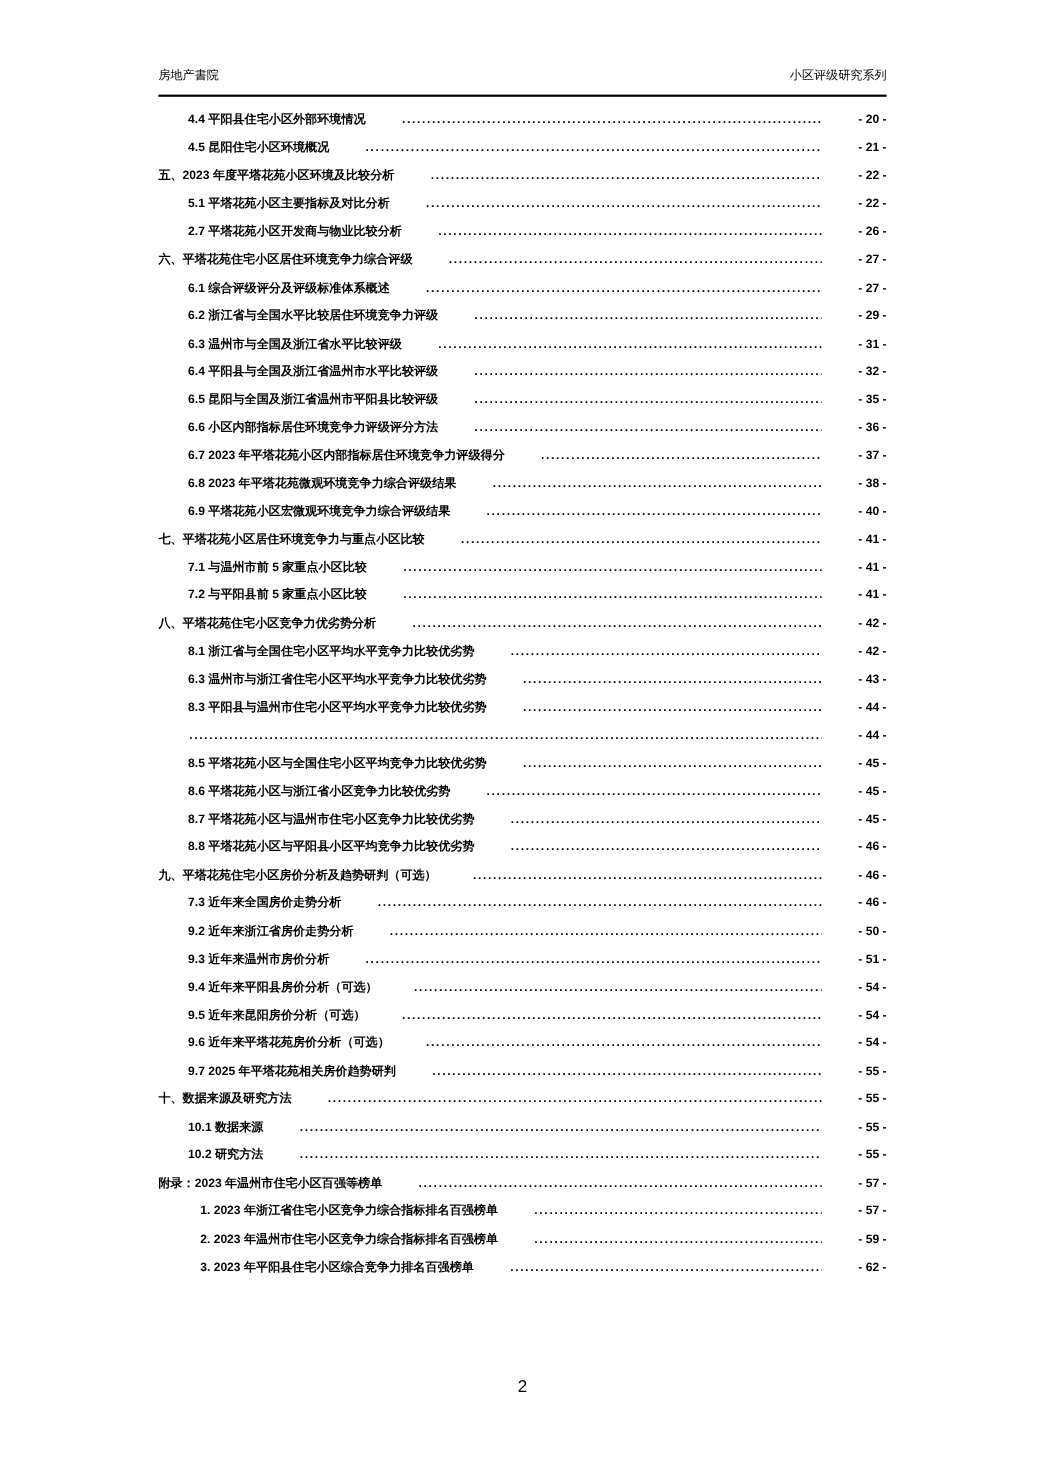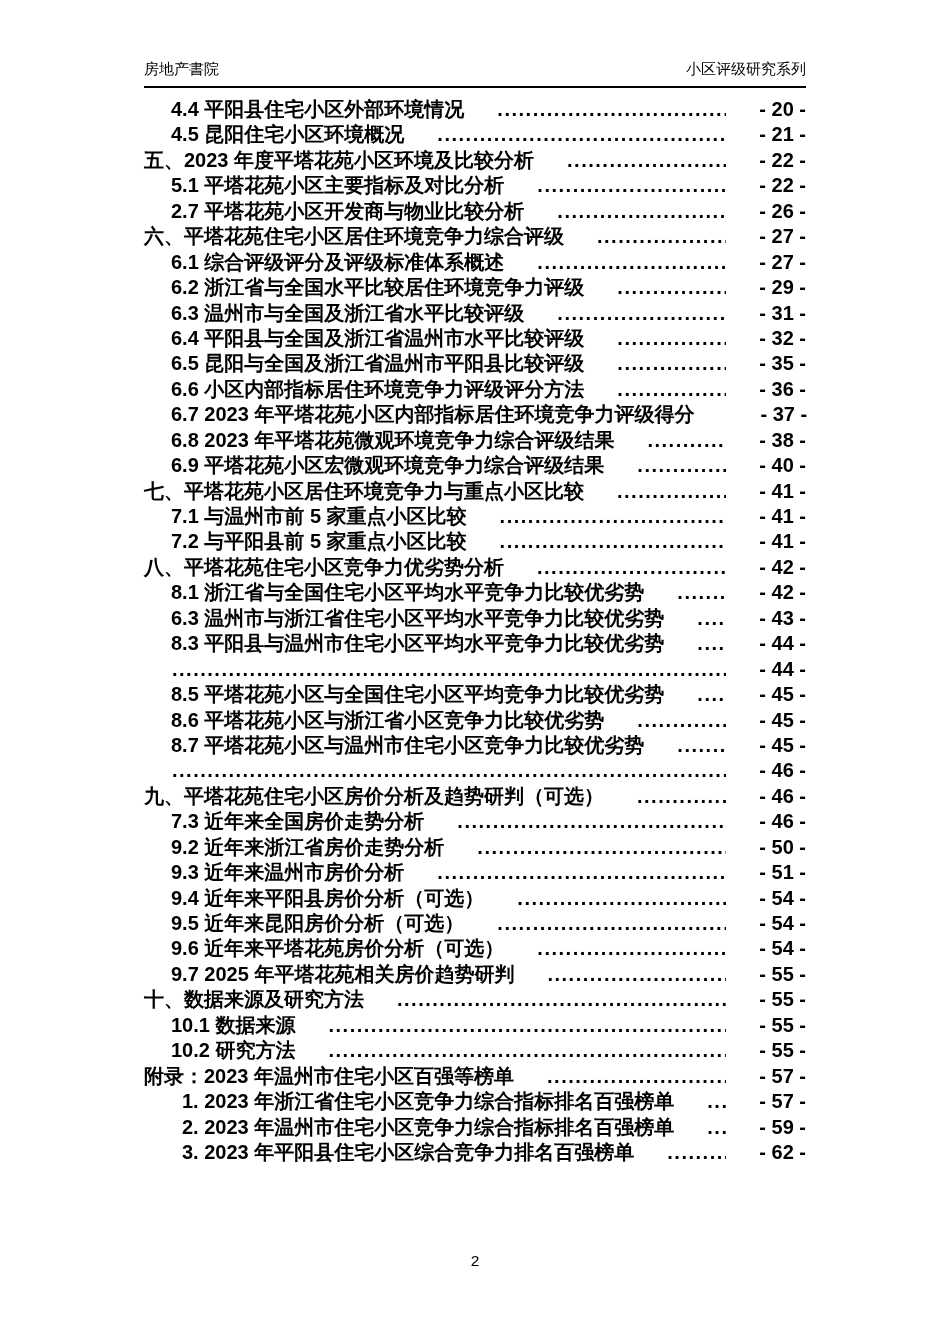--- a/index.html
+++ b/index.html
@@ -17,40 +17,40 @@
     overflow: hidden;
   }
   .header {
     position: absolute;
     left: 144px;
     right: 144px;
     top: 58px;
     display: flex;
     justify-content: space-between;
     align-items: flex-end;
-    font-size: 15px;
+    font-size: 11px;
     line-height: 22px;
     padding-bottom: 6px;
     border-bottom: 2px solid #000000;
   }
   .header .h-left, .header .h-right {
     white-space: nowrap;
   }
   .toc {
     position: absolute;
     left: 144px;
     right: 144px;
     top: 97px;
   }
   .toc-row {
     display: flex;
     align-items: baseline;
     height: 25.45px;
     line-height: 25.45px;
-    font-size: 20px;
+    font-size: 11px;
     font-weight: 600;
     white-space: nowrap;
     gap: 32px;
   }
   .toc-row.lvl1 { padding-left: 0; }
   .toc-row.lvl2 { padding-left: 27px; }
   .toc-row.lvl3 { padding-left: 38px; }
   .toc-title {
     flex: 0 0 auto;
   }
@@ -239,20 +239,21 @@
       <span class="toc-page">- 45 -</span>
     </div>
 
     <div class="toc-row lvl2">
       <span class="toc-title">8.7 平塔花苑小区与温州市住宅小区竞争力比较优劣势</span>
       <span class="toc-dots"></span>
       <span class="toc-page">- 45 -</span>
     </div>
 
     <div class="toc-row lvl2">
+      <span class="toc-title">8.8 平塔花苑小区与平阳县小区平均竞争力比较优劣势</span>
       <span class="toc-dots"></span>
       <span class="toc-page">- 46 -</span>
     </div>
 
     <div class="toc-row lvl1">
       <span class="toc-title">九、平塔花苑住宅小区房价分析及趋势研判（可选）</span>
       <span class="toc-dots"></span>
       <span class="toc-page">- 46 -</span>
     </div>
 

